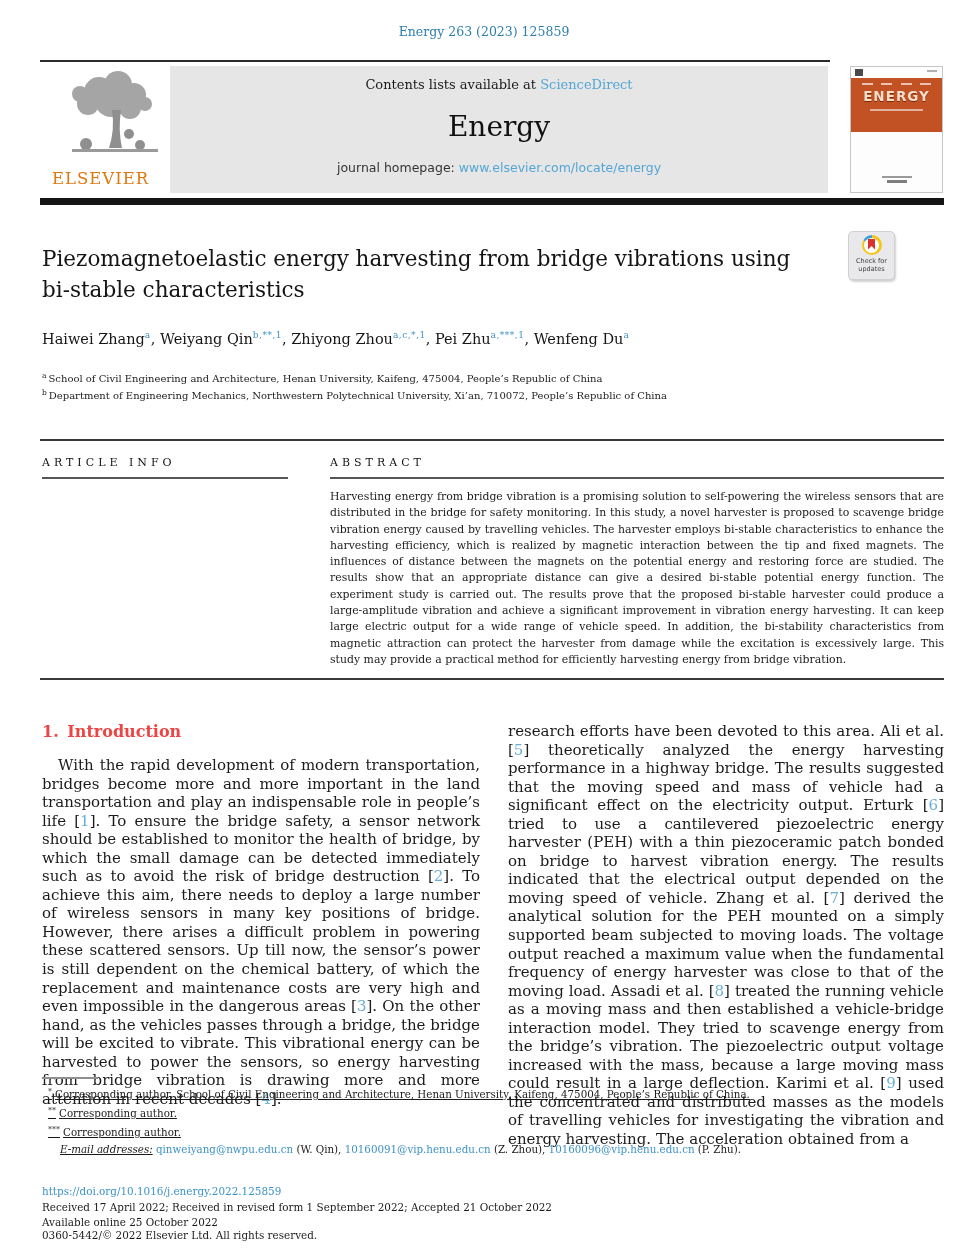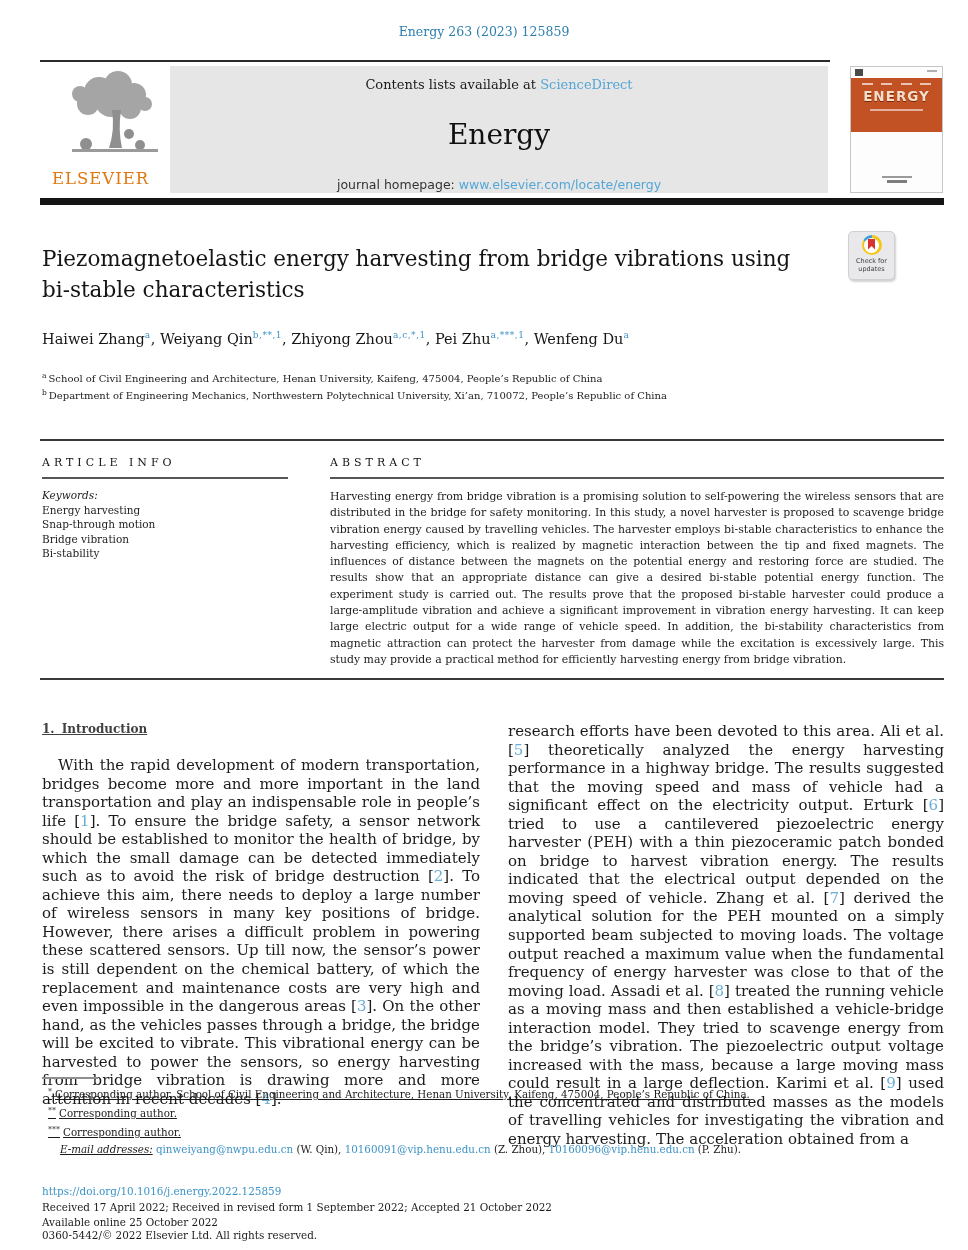--- a/index.html
+++ b/index.html
@@ -14,21 +14,21 @@
   #citation{position:absolute;top:24px;left:0;width:100%;text-align:center;
             font-size:12.5px;color:var(--blue);}
   #top-rule{position:absolute;top:60px;left:40px;width:790px;height:2px;background:#2b2b2b;}
 
   #logo-box{position:absolute;top:66px;left:52px;width:128px;height:127px;background:#fff;text-align:left;}
   #logo-tree{display:block;margin:2px auto 0;}
   #logo-word{font-size:16.5px;letter-spacing:1px;color:var(--orange);margin-top:1px;}
 
   #banner{position:absolute;top:66px;left:170px;width:658px;height:127px;background:var(--banner);
           display:flex;flex-direction:column;align-items:center;justify-content:space-between;
-          padding:11px 0 1px;}
+          padding:11px 0 18px;}
   #contents-line{font-size:13px;color:#1a1a1a;}
   #sciencedirect{color:var(--lblue);}
   #journal-title{font-size:28px;color:#101010;}
   #homepage-line{font-family:"DejaVu Sans","Liberation Sans",sans-serif;font-size:12.5px;color:#333;}
   #homepage-url{color:var(--lblue);}
 
   #cover{position:absolute;top:66px;left:850px;width:93px;height:127px;background:#fdfdfd;
          border:1px solid #c6c6c6;}
   .cover-glyph{position:absolute;top:2px;left:4px;width:8px;height:7px;background:#4a4a4a;}
   .cover-glyph2{position:absolute;top:3px;right:5px;width:10px;height:2px;background:#b0b0b0;}
@@ -75,22 +75,22 @@
   #abs-rule{position:absolute;top:477px;left:330px;width:614px;height:1.5px;background:#565656;}
 
   #keywords{position:absolute;top:488px;left:42px;font-size:10.5px;line-height:14.6px;color:#1d1d1d;}
   .kw-label{font-style:italic;}
 
   #abstract{position:absolute;top:489px;left:330px;width:614px;font-size:10.9px;line-height:16.3px;
             text-align:justify;color:#1b1b1b;}
 
   #rule2{position:absolute;top:678px;left:40px;width:904px;height:2px;background:#3a3a3a;}
 
-  #intro-head{position:absolute;top:722px;left:42px;font-weight:bold;font-size:12px;color:#404040;
-              word-spacing:3px;text-decoration:underline;}
+  #intro-head{position:absolute;top:722px;left:42px;font-weight:bold;font-size:16px;color:#ef4444;
+              word-spacing:3px;}
   .col{font-size:15px;line-height:18.55px;text-align:justify;color:#1b1b1b;}
   #col-left{position:absolute;top:756px;left:42px;width:438px;}
   #col-right{position:absolute;top:722px;left:508px;width:436px;}
   .col p{text-indent:16px;}
   .col p.noindent{text-indent:0;}
   .ref{color:var(--ref);}
 
   #fn-rule{position:absolute;top:1077px;left:42px;width:56px;height:2px;background:#8f8f8f;}
   #footnotes{position:absolute;top:1084px;left:42px;width:902px;font-size:10.3px;line-height:16.6px;color:#1b1b1b;}
   .fn{padding-left:18px;text-indent:-12px;text-decoration:underline;}
@@ -188,27 +188,20 @@
     <div class="affil"><sup>a</sup><span>School of Civil Engineering and Architecture, Henan University, Kaifeng, 475004, People’s Republic of China</span></div>
     <div class="affil"><sup>b</sup><span>Department of Engineering Mechanics, Northwestern Polytechnical University, Xi’an, 710072, People’s Republic of China</span></div>
   </div>
 
   <div id="rule1"></div>
   <div id="info-head" class="sec-head">ARTICLE INFO</div>
   <div id="abs-head" class="sec-head">ABSTRACT</div>
   <div id="info-rule"></div>
   <div id="abs-rule"></div>
 
-  <div id="keywords">
-    <div class="kw-label">Keywords:</div>
-    <div>Energy harvesting</div>
-    <div>Snap-through motion</div>
-    <div>Bridge vibration</div>
-    <div>Bi-stability</div>
-  </div>
 
   <div id="abstract">Harvesting energy from bridge vibration is a promising solution to self-powering the wireless sensors that are distributed in the bridge for safety monitoring. In this study, a novel harvester is proposed to scavenge bridge vibration energy caused by travelling vehicles. The harvester employs bi-stable characteristics to enhance the harvesting efficiency, which is realized by magnetic interaction between the tip and fixed magnets. The influences of distance between the magnets on the potential energy and restoring force are studied. The results show that an appropriate distance can give a desired bi-stable potential energy function. The experiment study is carried out. The results prove that the proposed bi-stable harvester could produce a large-amplitude vibration and achieve a significant improvement in vibration energy harvesting. It can keep large electric output for a wide range of vehicle speed. In addition, the bi-stability characteristics from magnetic attraction can protect the harvester from damage while the excitation is excessively large. This study may provide a practical method for efficiently harvesting energy from bridge vibration.</div>
 
   <div id="rule2"></div>
 
   <div id="intro-head">1. Introduction</div>
 
   <div id="col-left" class="col">
     <p class="refs">With the rapid development of modern transportation, bridges become more and more important in the land transportation and play an indispensable role in people’s life [<span class="ref">1</span>]. To ensure the bridge safety, a sensor network should be established to monitor the health of bridge, by which the small damage can be detected immediately such as to avoid the risk of bridge destruction [<span class="ref">2</span>]. To achieve this aim, there needs to deploy a large number of wireless sensors in many key positions of bridge. However, there arises a difficult problem in powering these scattered sensors. Up till now, the sensor’s power is still dependent on the chemical battery, of which the replacement and maintenance costs are very high and even impossible in the dangerous areas [<span class="ref">3</span>]. On the other hand, as the vehicles passes through a bridge, the bridge will be excited to vibrate. This vibrational energy can be harvested to power the sensors, so energy harvesting from bridge vibration is drawing more and more attention in recent decades [<span class="ref">4</span>].</p>
   </div>

